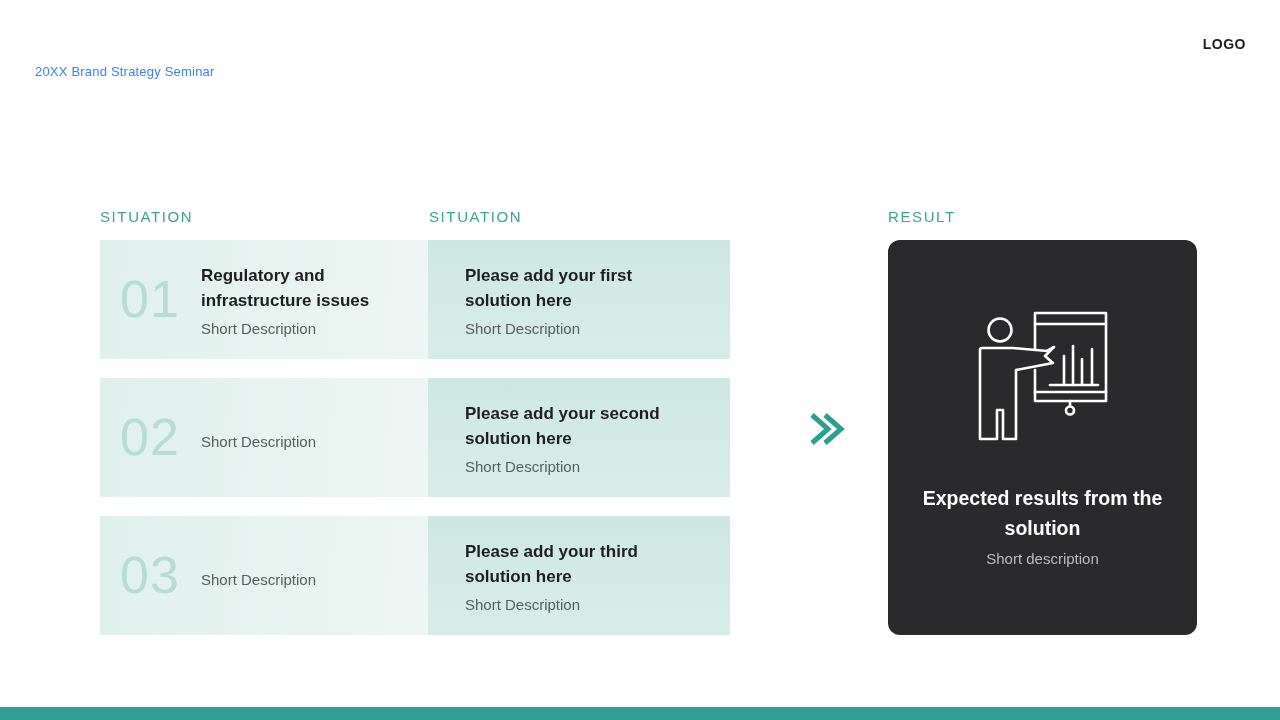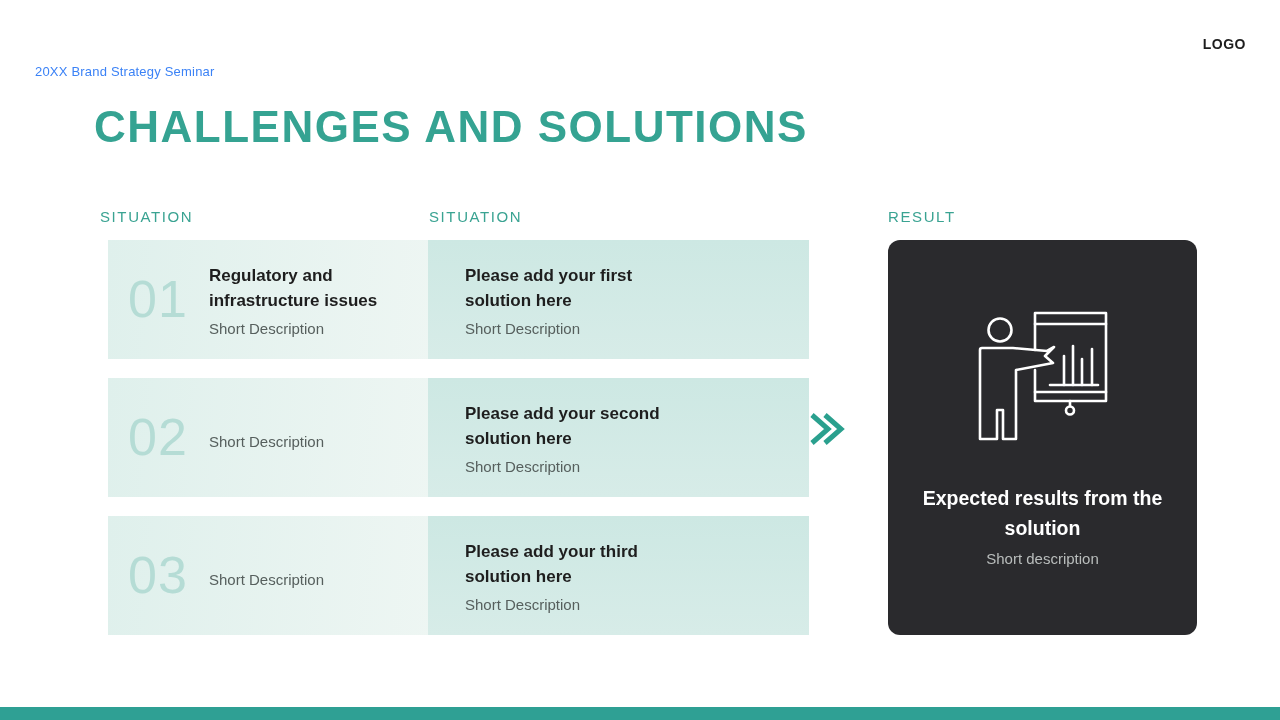--- a/index.html
+++ b/index.html
@@ -23,24 +23,23 @@
   .col-label.situation{left:100px;}
   .col-label.solution{left:429px;}
   .col-label.result{left:888px;}
 
   .row{position:absolute;left:100px;width:657px;height:119px;}
   .row.r0{top:240px;} .row.r1{top:378px;} .row.r2{top:516px;}
 
   .situation-card{
     position:absolute;left:0;top:0;width:328px;height:119px;
     background:linear-gradient(95deg,#dff0ec 0%,#eef6f3 100%);
-    margin-left:8px;
   }
   .solution-card{
-    position:absolute;left:328px;top:0;width:381px;height:119px;
+    position:absolute;left:328px;top:0;width:302px;height:119px;
     background:linear-gradient(180deg,#cde8e3 0%,#d7ece8 100%);
   }
   .big-number{
     position:absolute;left:20px;top:50%;transform:translateY(-52%);
     font-size:52px;color:#b5dcd5;font-weight:400;letter-spacing:1px;
   }
   .card-text{
     position:absolute;left:101px;right:14px;top:50%;transform:translateY(-50%);
   }
   .solution-card .card-text{left:37px;}
@@ -73,21 +72,20 @@
   }
 </style>
 </head>
 <body>
 
 <div class="slide">
 
   <div class="eyebrow">20XX Brand Strategy Seminar</div>
   <div class="logo">LOGO</div>
 
-  <h1 class="slide-title" style="margin:0;">CHALLENGES AND SOLUTIONS</h1>
 
   <div class="col-label situation">SITUATION</div>
   <div class="col-label solution">SITUATION</div>
   <div class="col-label result">RESULT</div>
 
   <div class="row r0">
     <div class="situation-card">
       <div class="big-number">01</div>
       <div class="card-text">
         <div class="card-title">Regulatory and infrastructure issues</div>

